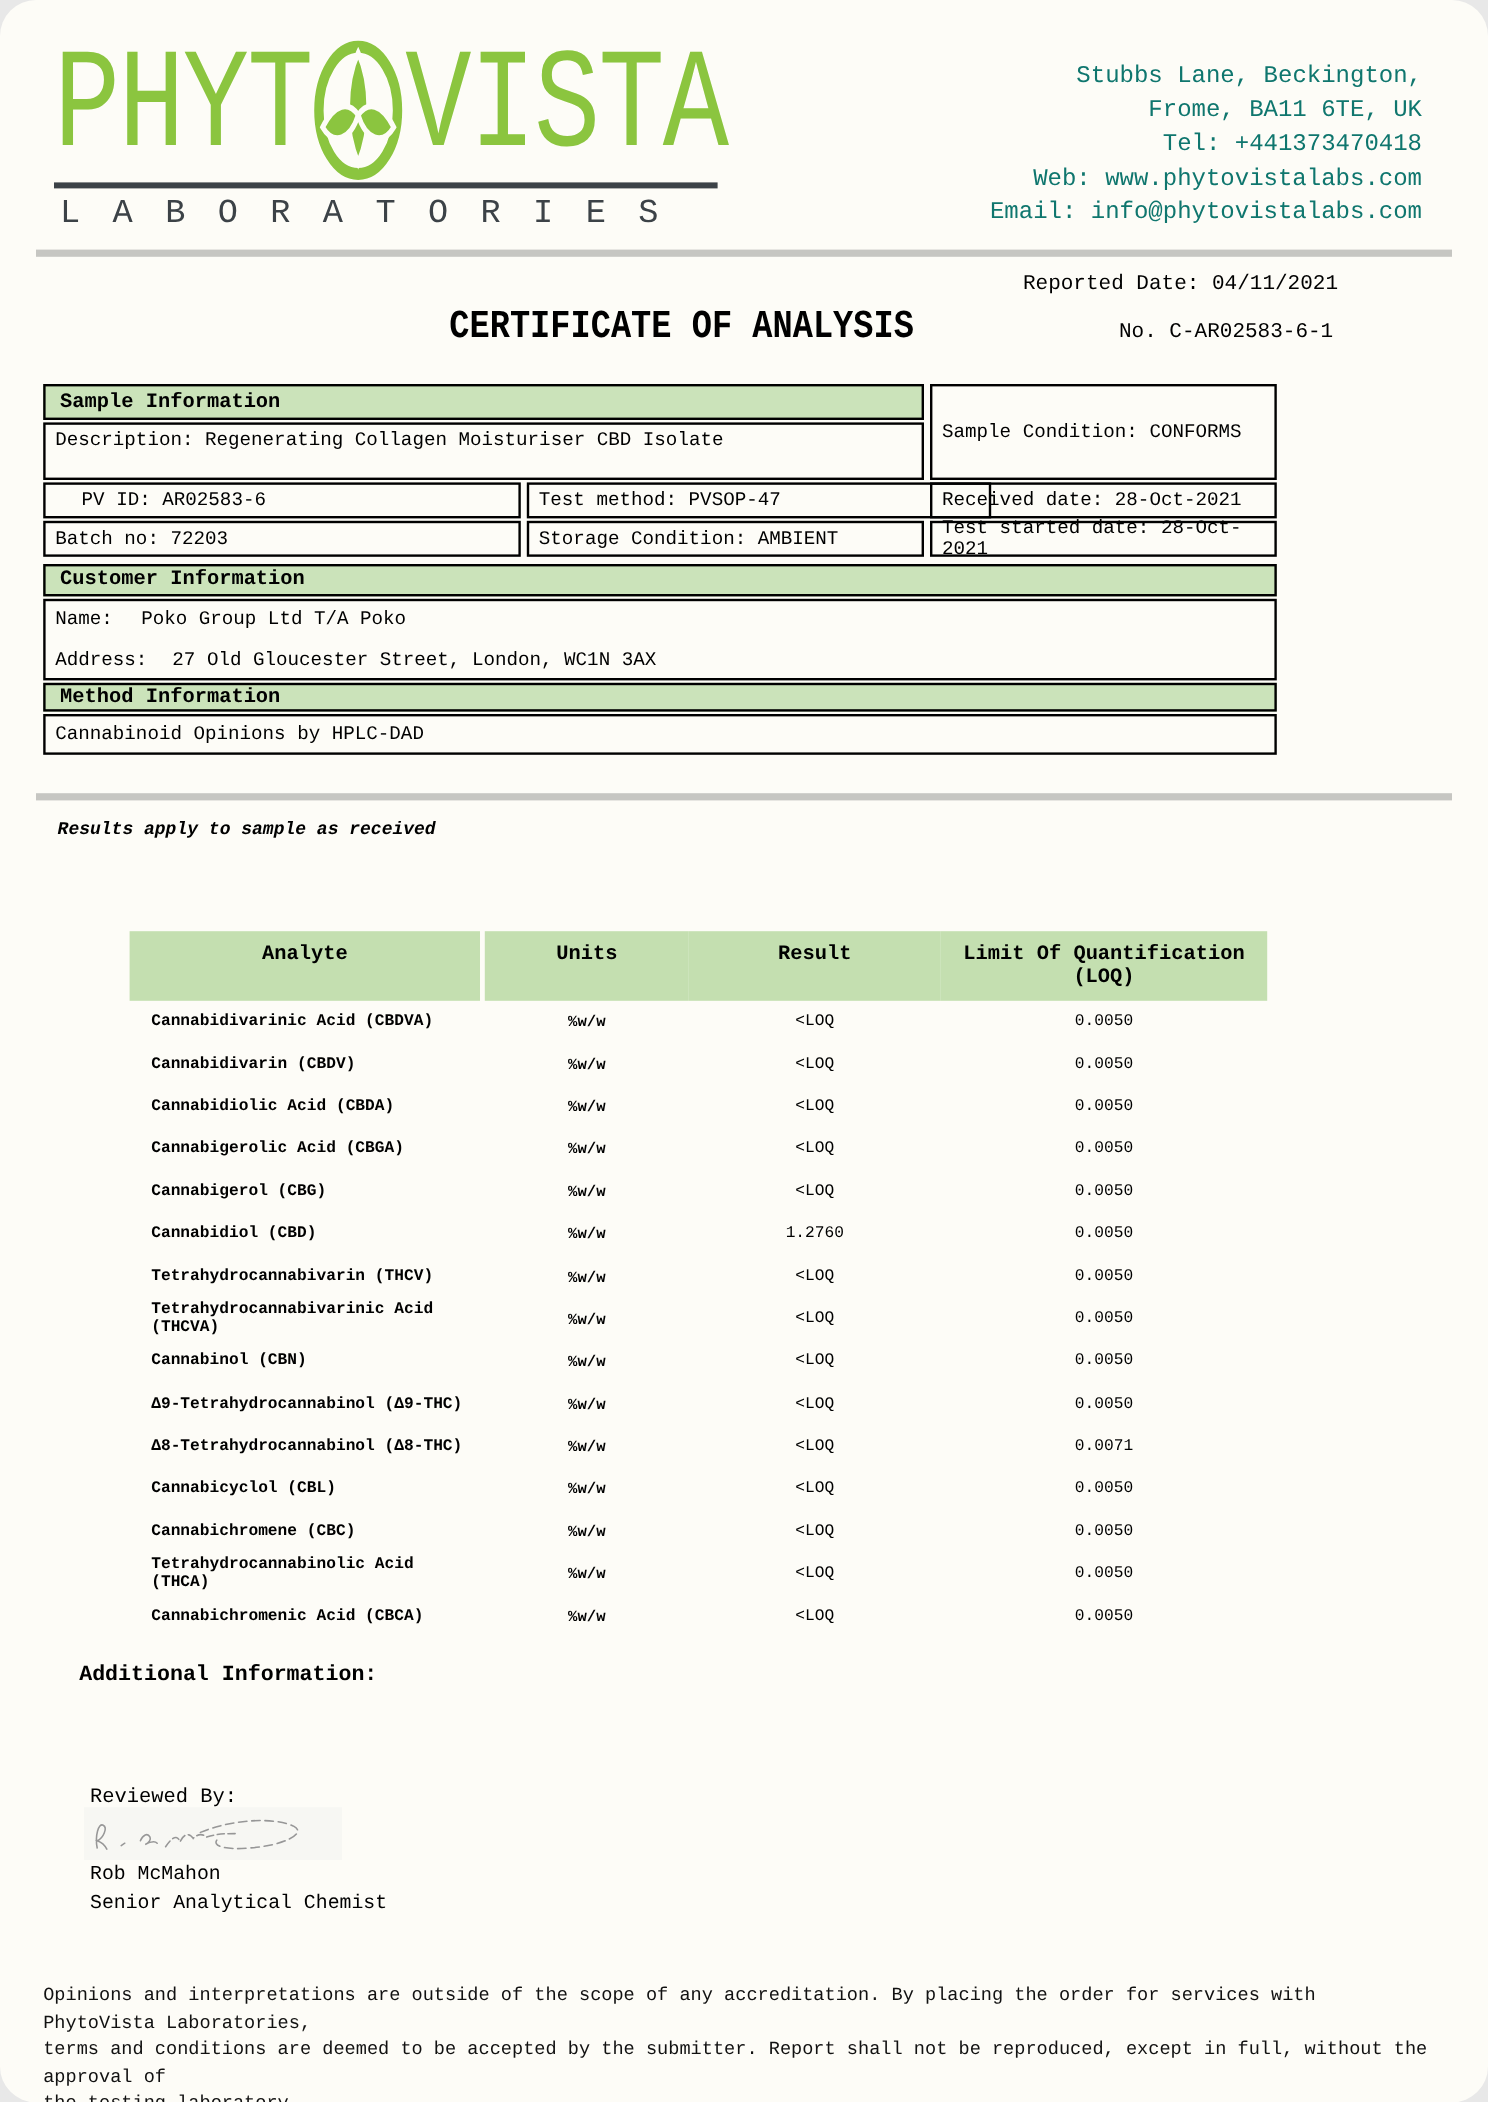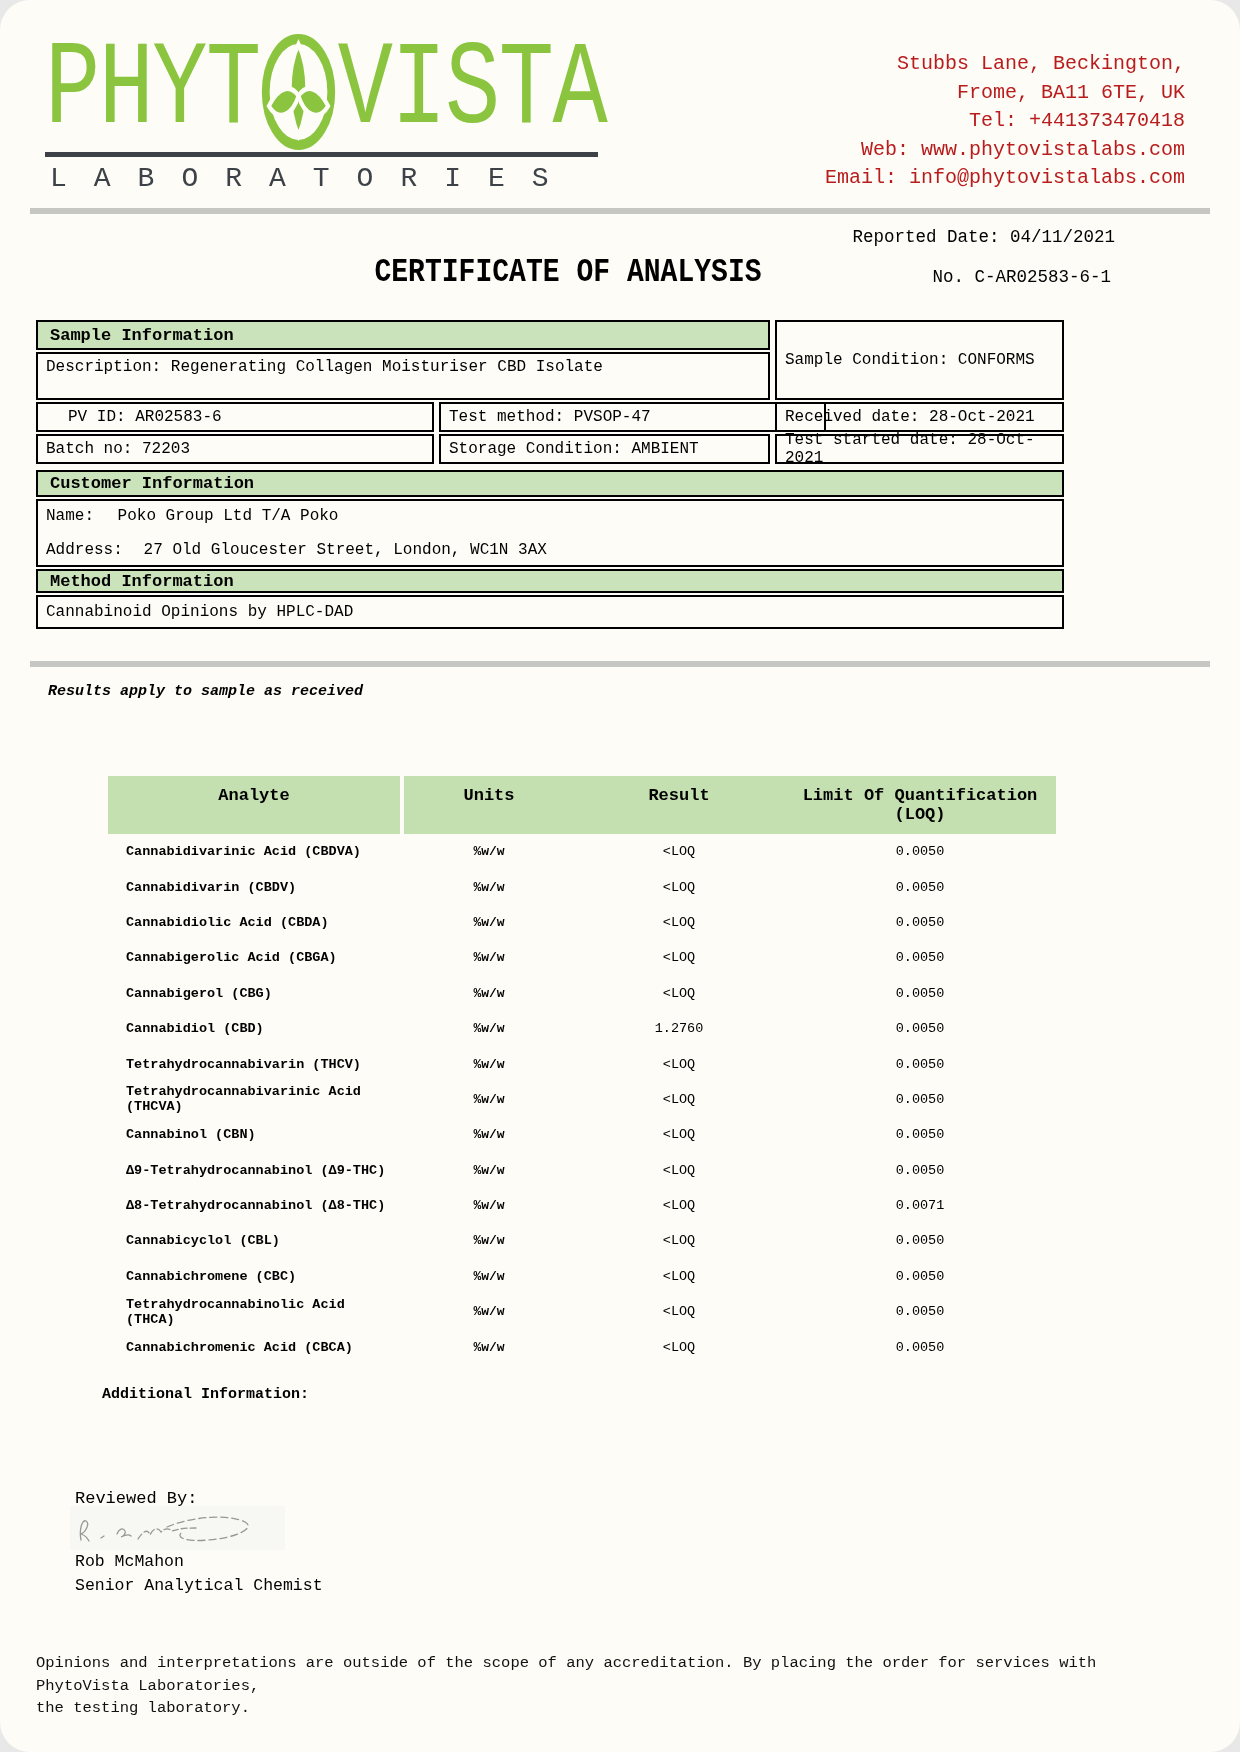--- a/index.html
+++ b/index.html
@@ -17,21 +17,21 @@
     color:#8bc53f;font-size:118px;line-height:1.06;font-weight:400;letter-spacing:-2px;
   }
   .brand-row .leaf{margin:4px -2px 0 -2px;}
   .brand-underline{position:absolute;left:45px;top:152px;width:553px;height:5px;background:#3c4247;}
   .brand-sub{
     position:absolute;left:50px;top:164px;color:#3c4247;
     font-size:28px;letter-spacing:27px;line-height:1.1;font-weight:400;
   }
   
   .contact{position:absolute;left:700px;top:50px;width:485px;text-align:right;
-    font-size:20px;line-height:28.5px;color:#b91c1c;}
+    font-size:20px;line-height:28.5px;color:#0f766e;}
 
   .rule{position:absolute;left:30px;width:1180px;height:6px;background:#c6c6c2;}
   .rule-top{top:208px;}
   .rule-mid{top:661px;}
 
   .reported-date{position:absolute;left:813px;top:227px;width:302px;text-align:right;font-size:17.5px;}
   .report-no{position:absolute;left:813px;top:267px;width:298px;text-align:right;font-size:17.5px;}
   .doc-title{
     position:absolute;left:168px;top:254px;width:800px;text-align:center;
     font-size:33px;font-weight:bold;letter-spacing:0px;transform:scaleX(0.85);
@@ -76,21 +76,21 @@
   .hc1{width:292px;margin-right:4px;}
   .hc2{width:170px;}
   .hc3{width:210px;}
   .hc4{width:272px;}
   .rrow{display:flex;height:35.4px;align-items:center;}
   .rrow .c1{width:292px;padding-left:18px;box-sizing:border-box;font-weight:bold;font-size:13.5px;margin-right:4px;}
   .rrow .c2{width:170px;text-align:center;font-weight:bold;font-size:13px;}
   .rrow .c3{width:210px;text-align:center;font-size:13.5px;}
   .rrow .c4{width:272px;text-align:center;font-size:13.5px;}
 
-  .additional{position:absolute;left:66px;top:1386px;font-size:15px;font-weight:bold;margin-left:36px;}
+  .additional{position:absolute;left:66px;top:1386px;font-size:18px;font-weight:bold;}
   .reviewed{position:absolute;left:75px;top:1489px;font-size:17px;}
   .signature{position:absolute;left:70px;top:1506px;width:215px;height:44px;background:#f7f7f3;}
   .signer-name{position:absolute;left:75px;top:1552px;font-size:16.5px;}
   .signer-title{position:absolute;left:75px;top:1576px;font-size:16.5px;}
 
   .footer{position:absolute;left:36px;top:1652px;width:1160px;font-size:15.5px;line-height:22.5px;color:#111;}
 </style>
 </head>
 <body>
 
@@ -282,16 +282,17 @@
         <path d="M68 33 c6 -9 10 -10 12 -4 c3 -7 8 -8 11 -3 c4 -4 8 -4 11 -1 c9 -3 16 -3 24 -3" stroke-dasharray="6 3"></path>
         <path d="M97 21 c26 -11 62 -13 78 -5 c11 6 -9 16 -37 18 c-21 2 -33 -2 -26 -8" stroke-dasharray="7 4"></path>
       </g>
     </svg>
   </div>
   <div class="signer-name">Rob McMahon</div>
   <div class="signer-title">Senior Analytical Chemist</div>
 
   <div class="footer">
     <div>Opinions and interpretations are outside of the scope of any accreditation. By placing the order for services with PhytoVista Laboratories,</div>
+    <div>terms and conditions are deemed to be accepted by the submitter. Report shall not be reproduced, except in full, without the approval of</div>
     <div>the testing laboratory.</div>
   </div>
 
 </div>
 
 </body></html>

